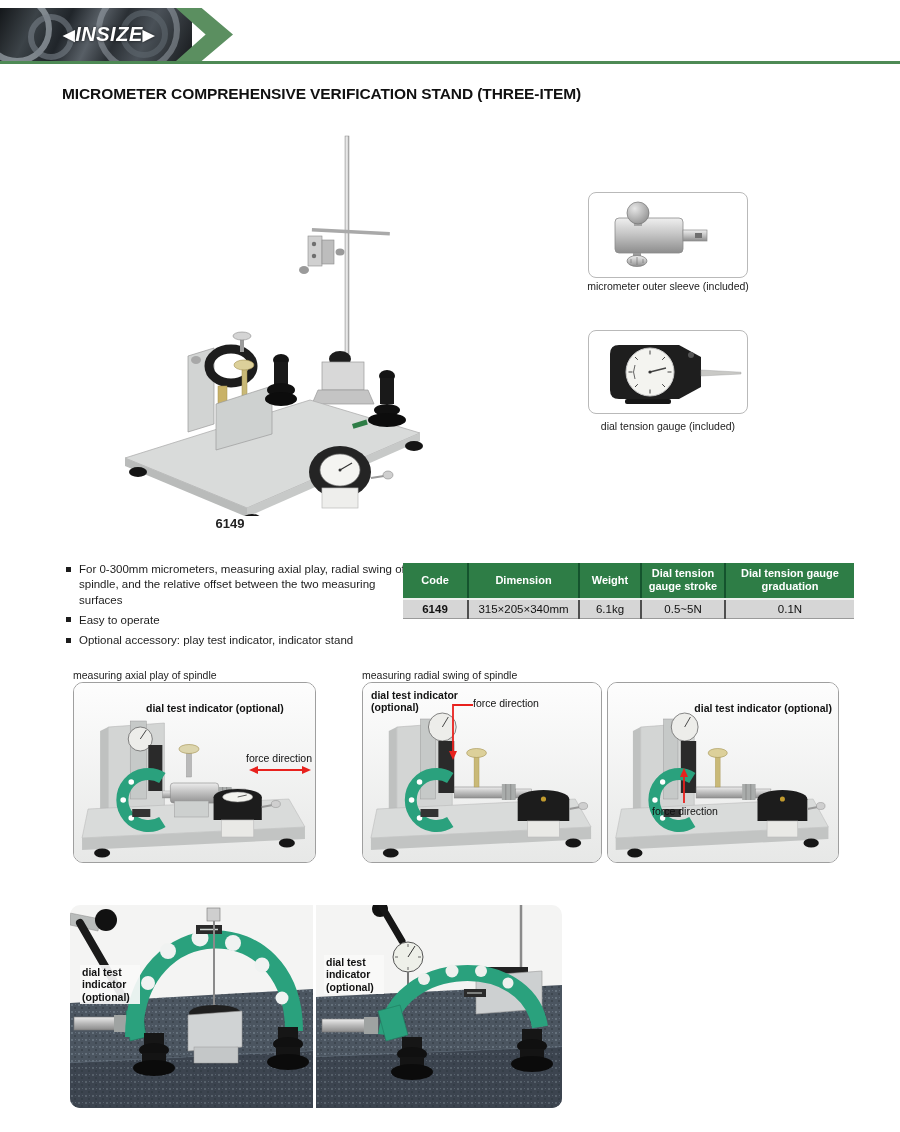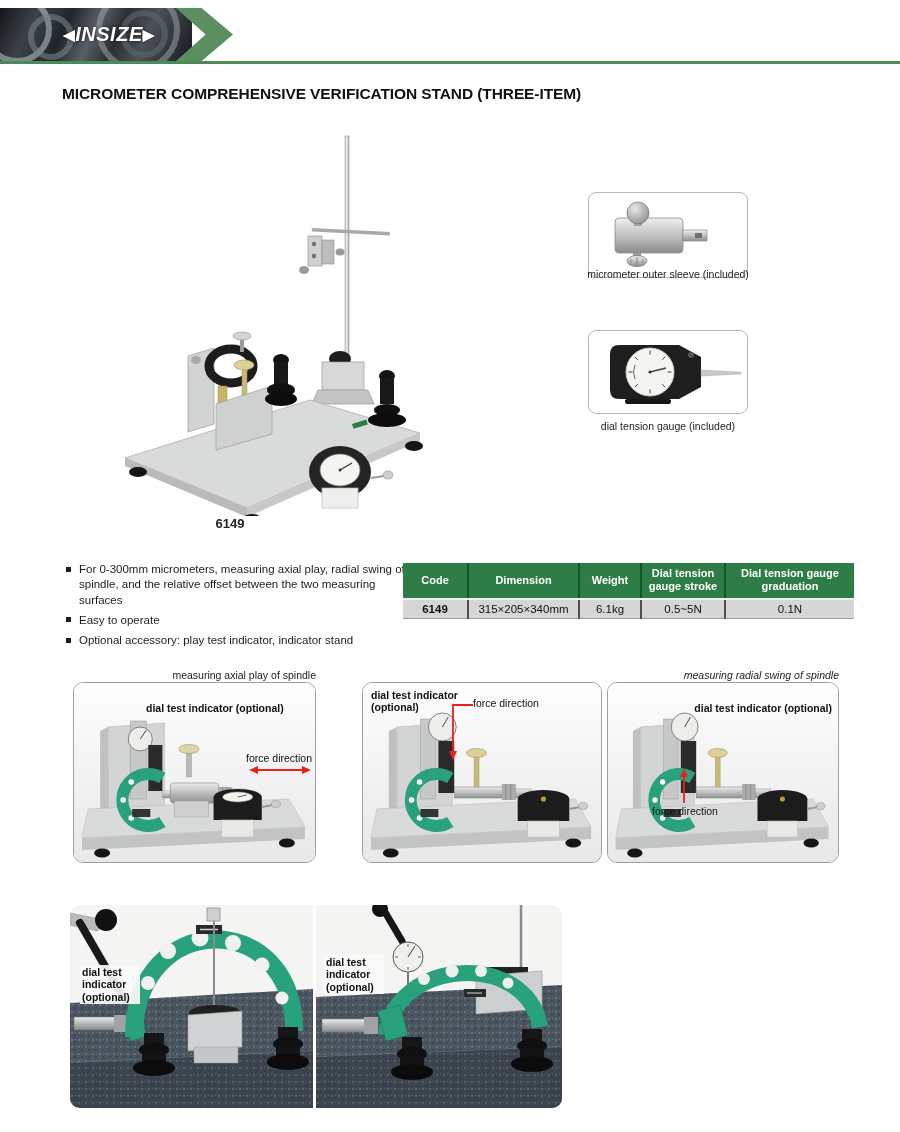--- a/index.html
+++ b/index.html
@@ -36,21 +36,21 @@
   
   .spec { position:absolute; left:403px; top:555px; width:451px; border-collapse:collapse; table-layout:fixed; }
   .spec th { background:#2e7d46; color:#fff; font-size:11px; font-weight:bold; line-height:1.22;
     border-left:2px solid #14532d; border-bottom:2px solid #eef0ee; padding:4px 2px; vertical-align:middle; }
   .spec th:first-child { border-left:none; }
   .spec td { background:#d6d6d6; color:#111; font-size:11.5px; text-align:center;
     border-left:2px solid #4f4f4f; border-bottom:1px solid #9a9a9a; padding:3px 2px; }
   .spec td:first-child { border-left:none; font-weight:bold; }
 
   
-  .proc-cap { position:absolute; text-align:right; font-size:10.5px; color:#222; }
+  .proc-cap { position:absolute; text-align:left; font-size:10.5px; color:#222; }
   .proc-box { position:absolute; border:1px solid #9f9f9f; border-radius:10px; background:#fff; overflow:hidden; }
   .pb-label { position:absolute; font-size:10.5px; font-weight:bold; color:#111; line-height:1.15; }
   .pb-force { position:absolute; font-size:10.5px; color:#111; white-space:nowrap; }
   .pb-arrow { position:absolute; }
 
   
   .offset-block { position:absolute; left:70px; top:897px; width:492px; height:203px; border-radius:10px; overflow:hidden; background:#fff; }
   .offset-half { position:absolute; top:0; height:203px; }
   .offset-divider { position:absolute; left:243px; top:0; width:3px; height:203px; background:#fff; }
   .photo-label { position:absolute; font-size:10.5px; font-weight:bold; color:#111; line-height:1.18;
@@ -164,21 +164,21 @@
       <circle cx="49" cy="20" r="11" fill="url(#sB)" stroke="#757575" stroke-width=".7"></circle>
       <rect x="44" y="60" width="8" height="5" fill="#9a9a9a"></rect>
       <ellipse cx="48" cy="68" rx="10" ry="5.5" fill="url(#sA)" stroke="#777" stroke-width=".7"></ellipse>
       <line x1="42" y1="66" x2="42" y2="70" stroke="#777" stroke-width=".7"></line>
       <line x1="48" y1="64" x2="48" y2="72" stroke="#777" stroke-width=".7"></line>
       <line x1="54" y1="66" x2="54" y2="70" stroke="#777" stroke-width=".7"></line>
       <rect x="94" y="37" width="24" height="11" fill="url(#sA)" stroke="#8c8c8c" stroke-width=".7"></rect>
       <rect x="106" y="40" width="7" height="5" fill="#6f6f6f"></rect>
     </svg>
   </div>
-  <div class="side-cap" style="left:558px; top:260px;">micrometer outer sleeve (included)</div>
+  <div class="side-cap" style="left:558px; top:272px;">micrometer outer sleeve (included)</div>
 
   <div class="side-box" style="left:588px; top:322px; height:84px;">
     <svg width="158" height="82" viewBox="0 0 158 82">
       <path d="M 30 14 H 90 L 112 26 V 56 L 90 68 H 30 Q 21 68 21 59 V 23 Q 21 14 30 14 Z" fill="#1e1e1e"></path>
       <rect x="36" y="68" width="46" height="5" rx="2" fill="#161616"></rect>
       <circle cx="61" cy="41" r="24" fill="#f4f4f0" stroke="#c9c9c9" stroke-width="1"></circle>
       <g stroke="#444" stroke-width="1">
         <line x1="61" y1="19.5" x2="61" y2="23.5"></line>
           <line x1="61" y1="58.5" x2="61" y2="62.5"></line>
         <line x1="39.5" y1="41" x2="43.5" y2="41"></line>
@@ -225,21 +225,21 @@
         <td>6149</td>
         <td>315×205×340mm</td>
         <td>6.1kg</td>
         <td>0.5~5N</td>
         <td>0.1N</td>
       </tr>
     </tbody>
   </table>
 
   <div class="proc-cap" style="left:73px; top:661px; width:243px;">measuring axial play of spindle</div>
-  <div class="proc-cap" style="left:362px; top:661px; width:477px;font-style:italic;">measuring radial swing of spindle</div>
+  <div class="proc-cap" style="left:362px; top:661px; width:477px;">measuring radial swing of spindle</div>
 
   <div class="proc-box" style="left:73px; top:674px; width:243px; height:181px;">
     <svg width="241" height="179" viewBox="0 0 240 179" preserveAspectRatio="none">
       <defs>
         <linearGradient id="p1bg" x1="0" y1="0" x2="0" y2="1">
             <stop offset="0" stop-color="#fdfdfd"></stop>
             <stop offset="1" stop-color="#e7e8e7"></stop>
           </linearGradient>
         <linearGradient id="p1m" x1="0" y1="0" x2="0" y2="1">
             <stop offset="0" stop-color="#ececec"></stop>

